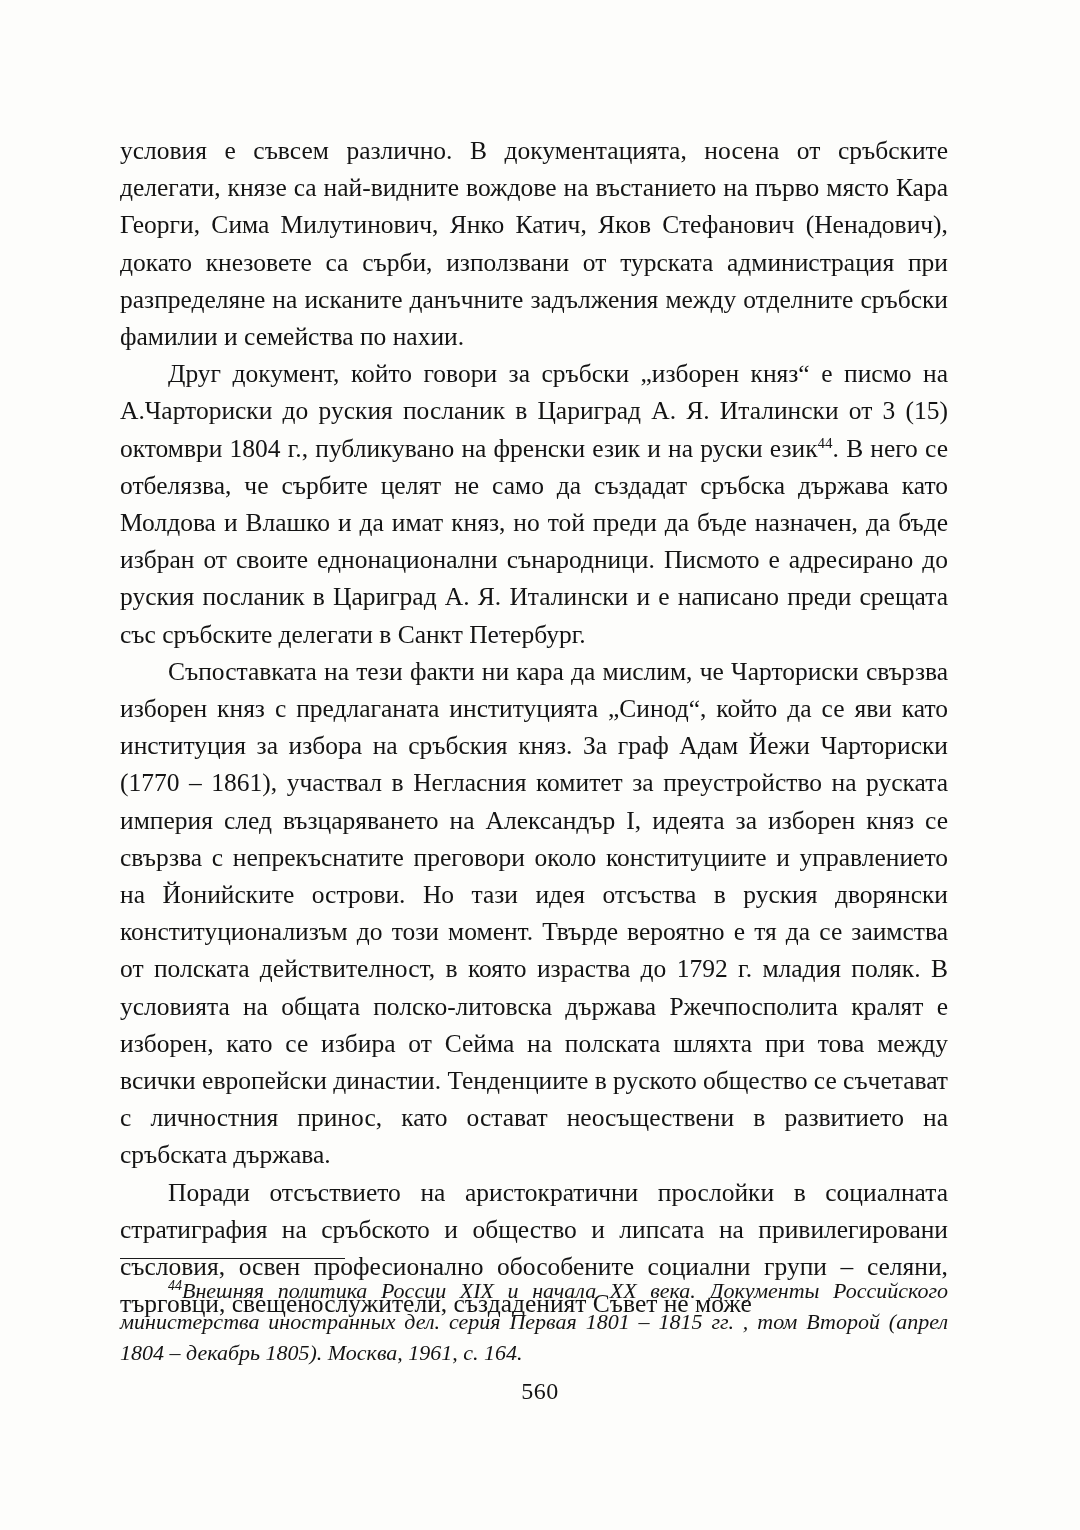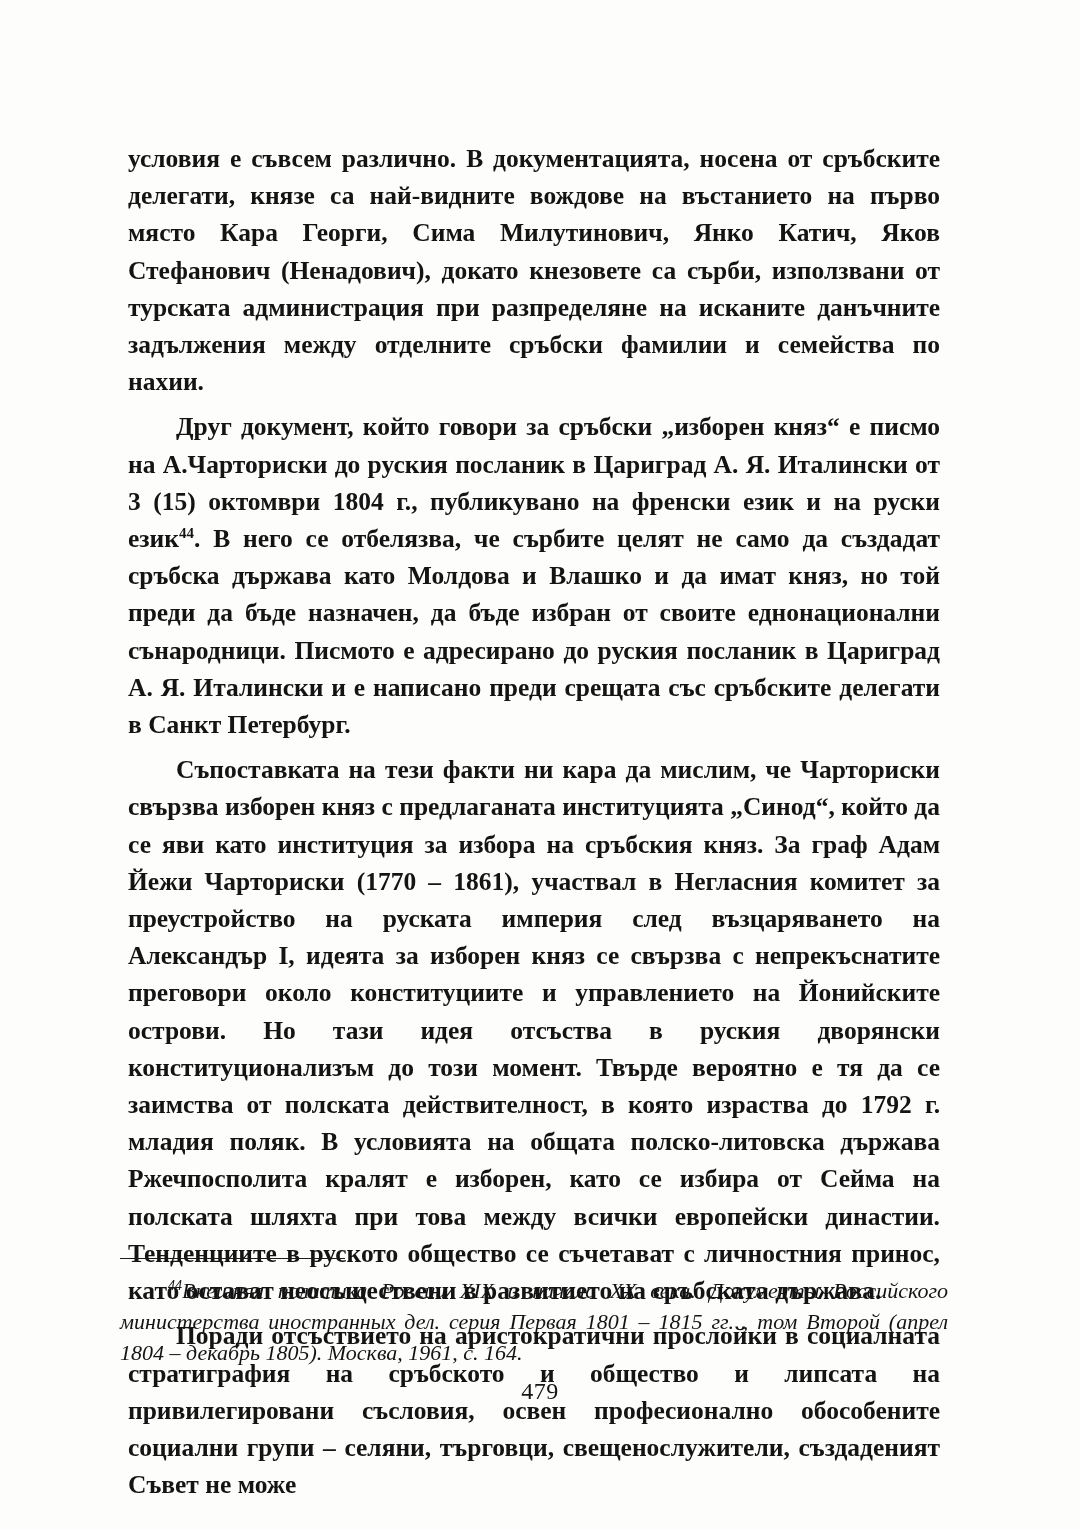--- a/index.html
+++ b/index.html
@@ -23,27 +23,26 @@
     height: 1530px;
     background: #fdfdfb;
   }
   .content {
     position: absolute;
     left: 120px;
     top: 132px;
     width: 828px;
   }
   p.body-par {
-    margin: 8px;
+    margin: 0;
     font-size: 25.5px;
     line-height: 37.2px;
     text-align: justify;
     text-justify: inter-word;
     hyphens: manual;
-    font-weight: bold;
   }
   p.body-par.indent {
     text-indent: 48px;
   }
   sup.fn-ref {
     font-size: 15px;
     vertical-align: super;
     line-height: 0;
   }
   .footnote-area {
@@ -98,15 +97,15 @@
 
     <p class="body-par indent">Поради отсъствието на аристократични прослойки в социалната стратиграфия на сръбското и общество и липсата на привилегировани съсловия, освен професионално обособените социални групи – селяни, търговци, свещенослужители, създаденият Съвет не може</p>
 
   </div>
 
   <div class="footnote-area">
     <div class="fn-rule"></div>
     <p class="footnote indent"><sup class="fn-num">44</sup><span>Внешняя политика России XIX и начала XX века. Документы Российского министерства иностранных дел. серия Первая 1801 – 1815 гг. , том Второй (апрел 1804 – декабрь 1805). Москва, 1961, с. 164.</span></p>
   </div>
 
-  <div class="page-number">479</div>
+  <div class="page-number">560</div>
 
 </div>
 
 </body></html>

